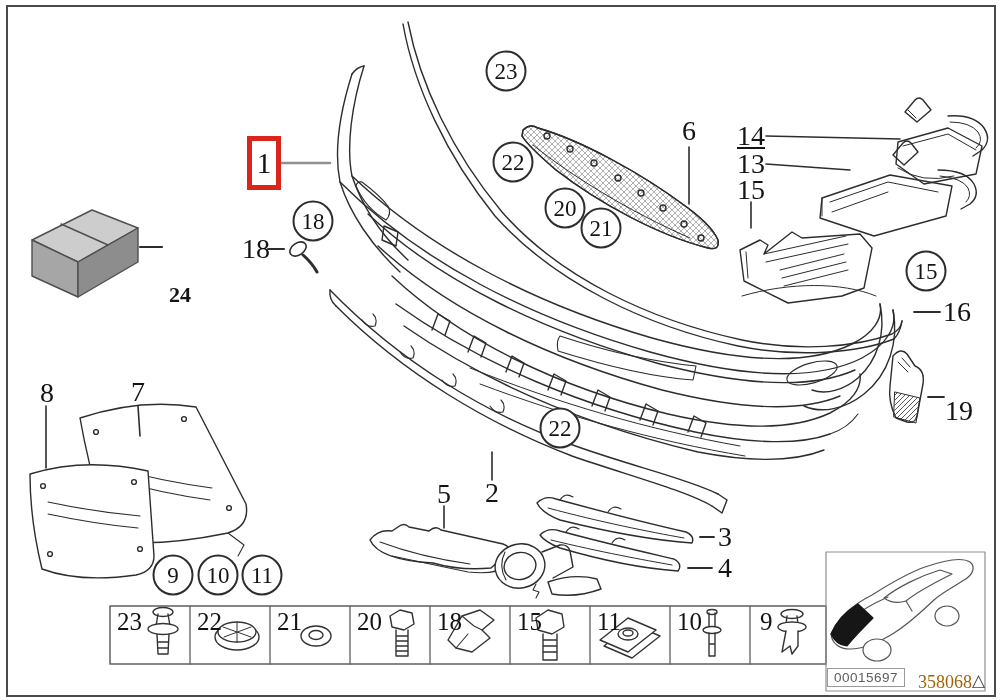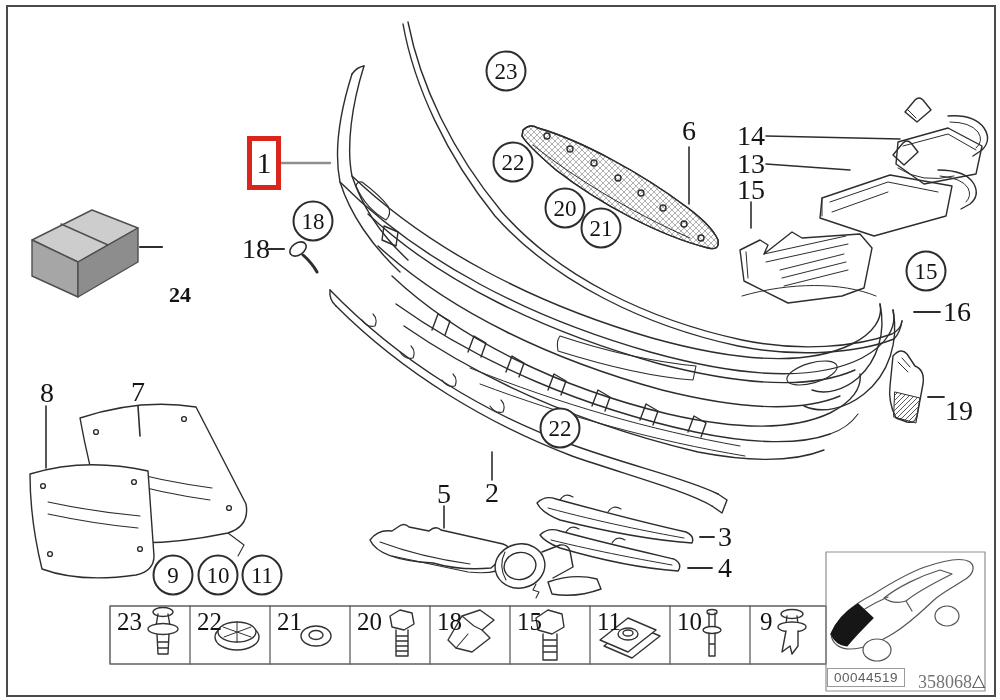--- a/index.html
+++ b/index.html
@@ -13,21 +13,21 @@
   .circ{position:absolute;transform:translate(-50%,-50%);width:37px;height:37px;border:2.4px solid #2d2d2d;
         border-radius:50%;background:#fff;display:flex;align-items:center;justify-content:center;
         font-size:23px;line-height:1;color:#141414;}
   .redbox{position:absolute;left:247px;top:136px;width:24px;height:44px;border:5px solid #da251d;
         background:#fff;display:flex;align-items:center;justify-content:center;
         font-size:30px;color:#141414;z-index:3;}
   .cellnum{position:absolute;font-size:25px;line-height:1;color:#141414;}
   .codebox{position:absolute;left:827px;top:668px;width:76px;height:17px;border:1.5px solid #9a9a9a;
         background:#fff;display:flex;align-items:center;justify-content:center;
         font-size:13.5px;color:#5d5d5d;letter-spacing:.5px;font-family:"Liberation Sans",sans-serif;}
-  .sheetnum{position:absolute;left:918px;top:672px;font-size:18px;color:#737373;}
+  .sheetnum{position:absolute;left:918px;top:672px;font-size:18px;color:#a16207;}
   .delta{position:absolute;left:972px;top:670px;font-size:17px;color:#444;}
 </style>
 </head>
 <body>
 
 <div class="stage">
   <div class="frame"></div>
 
   <svg class="art" viewBox="0 0 1000 700" fill="none" stroke="#2d2d2d" stroke-width="1.4" stroke-linecap="round" stroke-linejoin="round">
     <defs>
@@ -282,21 +282,21 @@
 
   <div class="redbox">1</div>
   <div class="lbl bold" style="left:180px;top:247px;">24</div>
   <div class="lbl" style="left:256px;top:249px;">18</div>
   <div class="circ" style="left:313px;top:221px;">18</div>
   <div class="circ" style="left:506px;top:71px;">23</div>
   <div class="circ" style="left:513px;top:162px;">22</div>
   <div class="circ" style="left:565px;top:208px;">20</div>
   <div class="circ" style="left:601px;top:228px;">21</div>
   <div class="lbl" style="left:689px;top:131px;">6</div>
-  <div class="lbl" style="left:751px;top:136px;">14</div>
+  <div class="lbl" style="left:751px;top:136px;text-decoration:underline;">14</div>
   <div class="lbl" style="left:751px;top:164px;">13</div>
   <div class="lbl" style="left:751px;top:190px;">15</div>
   <div class="circ" style="left:926px;top:271px;">15</div>
   <div class="lbl" style="left:957px;top:312px;">16</div>
   <div class="lbl" style="left:959px;top:397px;margin-top:14px;">19</div>
   <div class="circ" style="left:560px;top:428px;">22</div>
   <div class="lbl" style="left:47px;top:393px;">8</div>
   <div class="lbl" style="left:138px;top:392px;">7</div>
   <div class="circ" style="left:173px;top:575px;">9</div>
   <div class="circ" style="left:218px;top:575px;">10</div>
@@ -309,16 +309,16 @@
   <div class="cellnum" style="left:117px;top:609px;">23</div>
   <div class="cellnum" style="left:197px;top:609px;">22</div>
   <div class="cellnum" style="left:277px;top:609px;">21</div>
   <div class="cellnum" style="left:357px;top:609px;">20</div>
   <div class="cellnum" style="left:437px;top:609px;">18</div>
   <div class="cellnum" style="left:517px;top:609px;">15</div>
   <div class="cellnum" style="left:597px;top:609px;">11</div>
   <div class="cellnum" style="left:677px;top:609px;">10</div>
   <div class="cellnum" style="left:760px;top:609px;">9</div>
 
-  <div class="codebox">00044519</div>
+  <div class="codebox">00015697</div>
   <div class="sheetnum">358068</div>
   <div class="delta">△</div>
 </div>
 
 </body></html>

